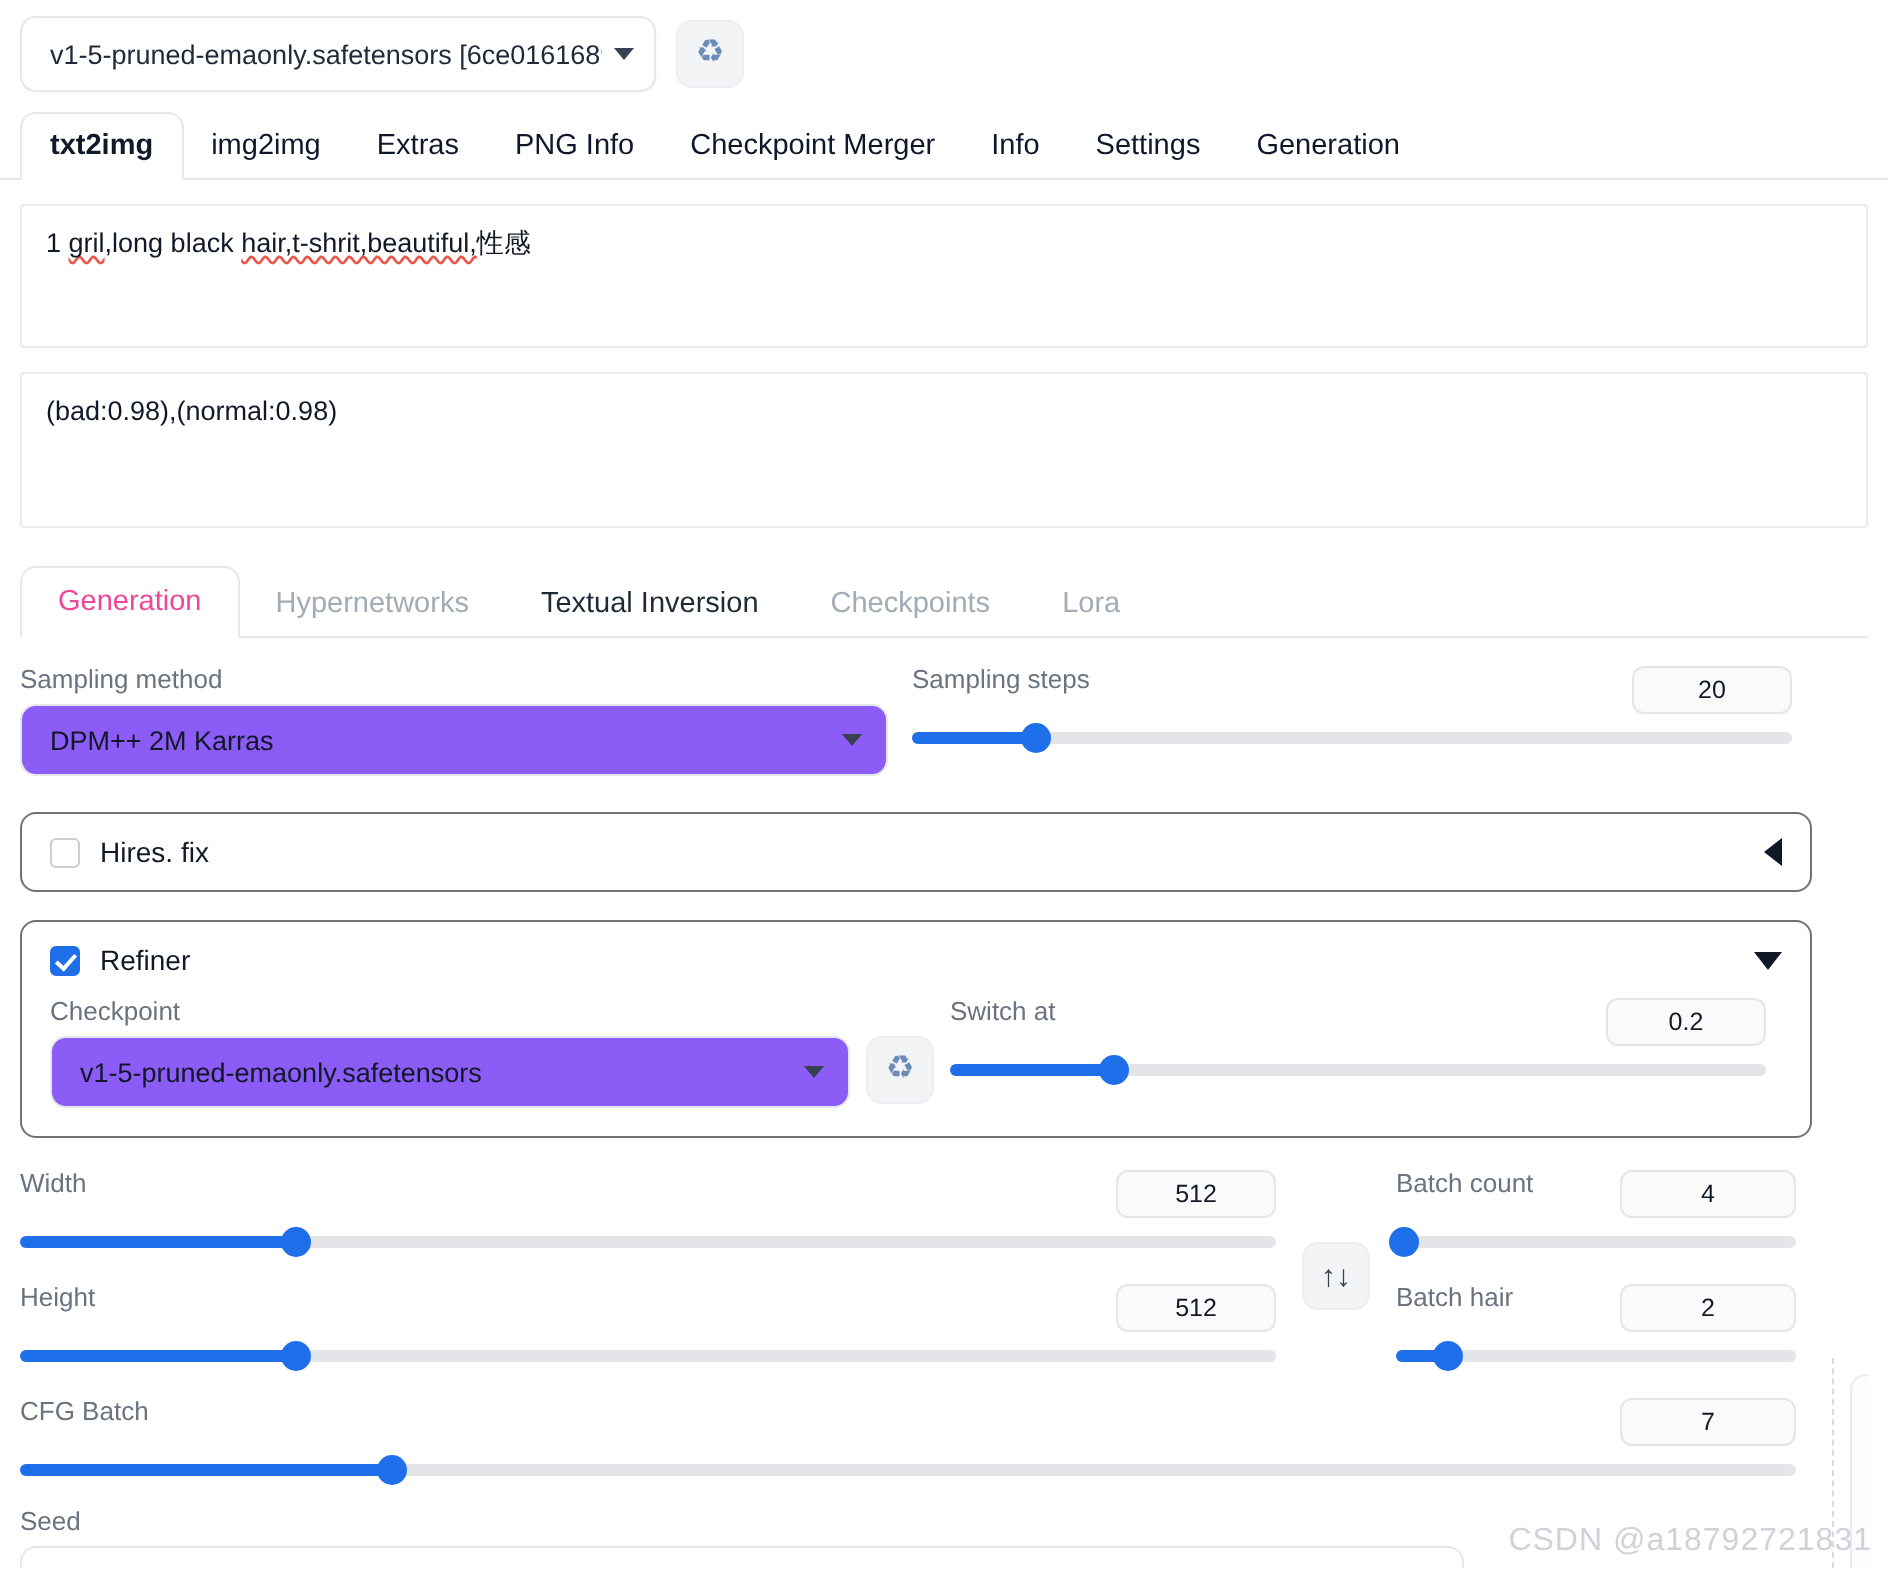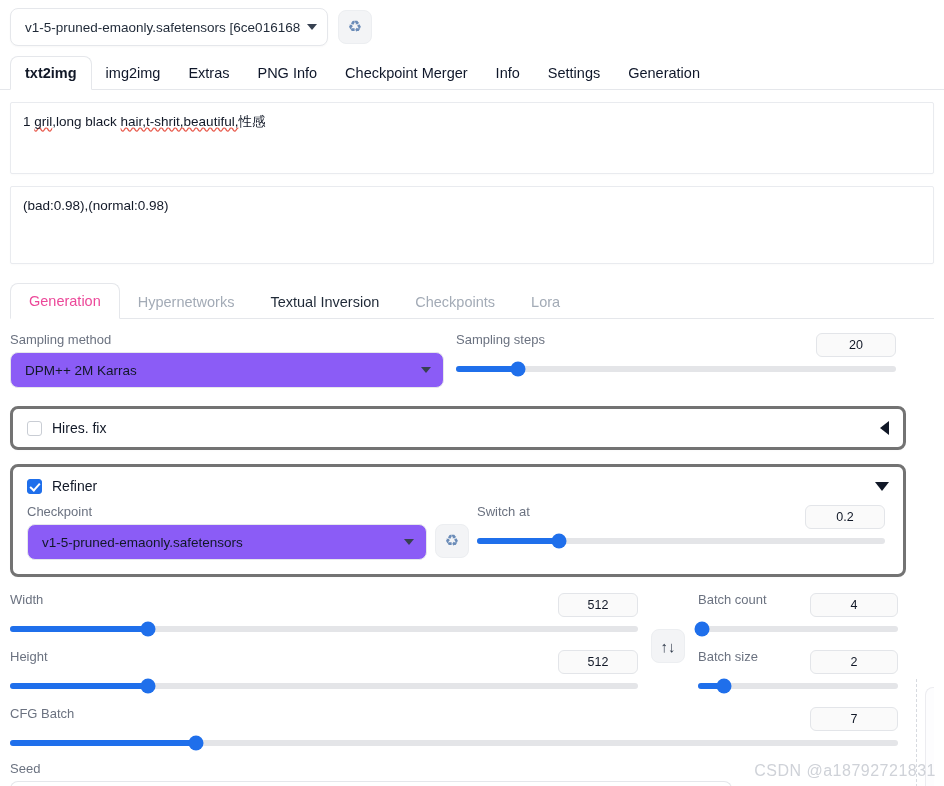--- a/index.html
+++ b/index.html
@@ -219,21 +219,21 @@
     position: absolute;
     top: 50%;
     width: 15px; height: 15px;
     border-radius: 50%;
     background: #1f6feb;
     transform: translate(-50%, -50%);
   }
 
   
   .accordion {
-    border: 3px solid #737373;
+    border: 1px solid #737373;
     border-radius: 8px;
     background: #fff;
     box-sizing: border-box;
     box-shadow: 0 1px 2px rgba(0,0,0,0.02);
   }
   .acc-head {
     height: 38px;
     display: flex; align-items: center;
     padding: 0 14px;
     gap: 10px;
@@ -438,21 +438,21 @@
               <div class="lbl">Batch count</div>
               <div class="numbox" style="min-width:88px;">4</div>
             </div>
             <div class="track">
               <div class="fill" style="width:2%"></div>
               <div class="knob" style="left:2%"></div>
             </div>
           </div>
           <div class="slider-wrap" style="margin-top:18px;">
             <div class="slider-head">
-              <div class="lbl">Batch size</div>
+              <div class="lbl">Batch hair</div>
               <div class="numbox" style="min-width:88px;">2</div>
             </div>
             <div class="track">
               <div class="fill" style="width:13%"></div>
               <div class="knob" style="left:13%"></div>
             </div>
           </div>
         </div>
       </div>
 

